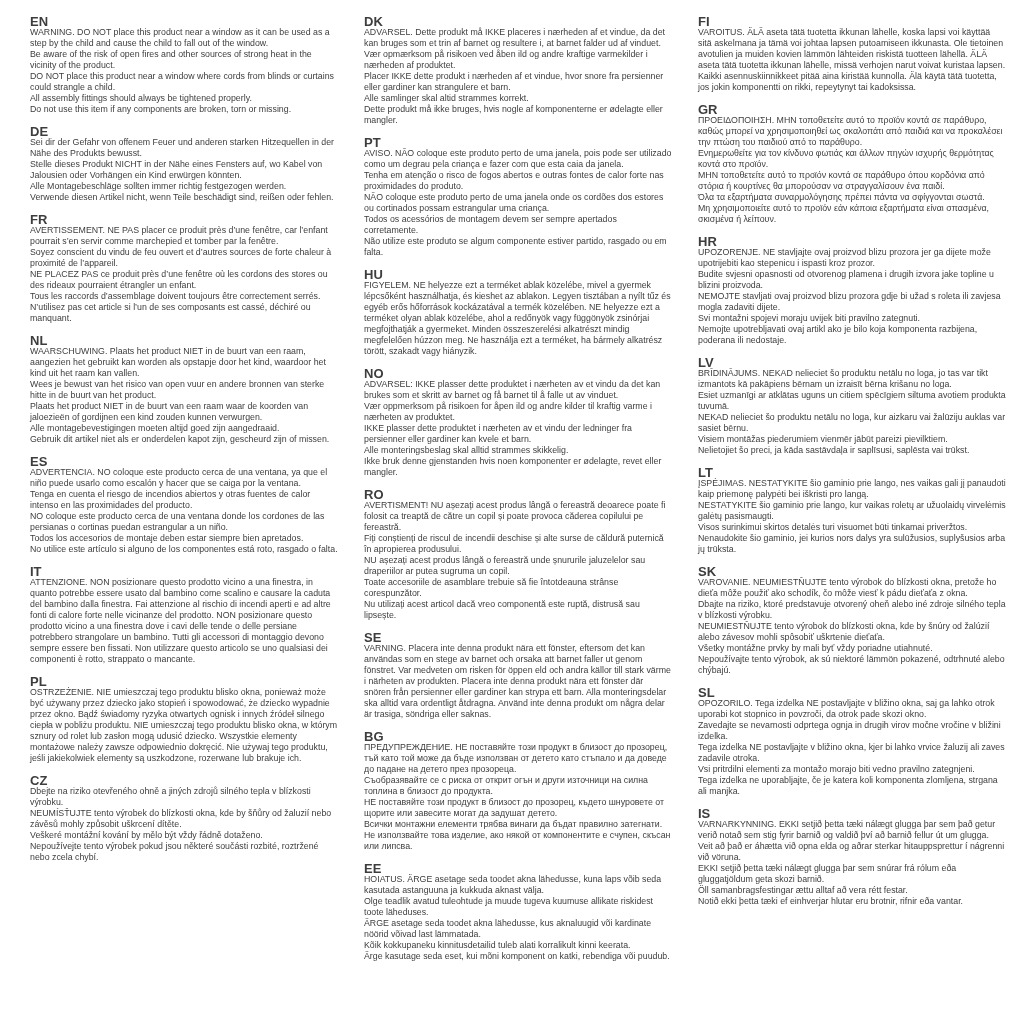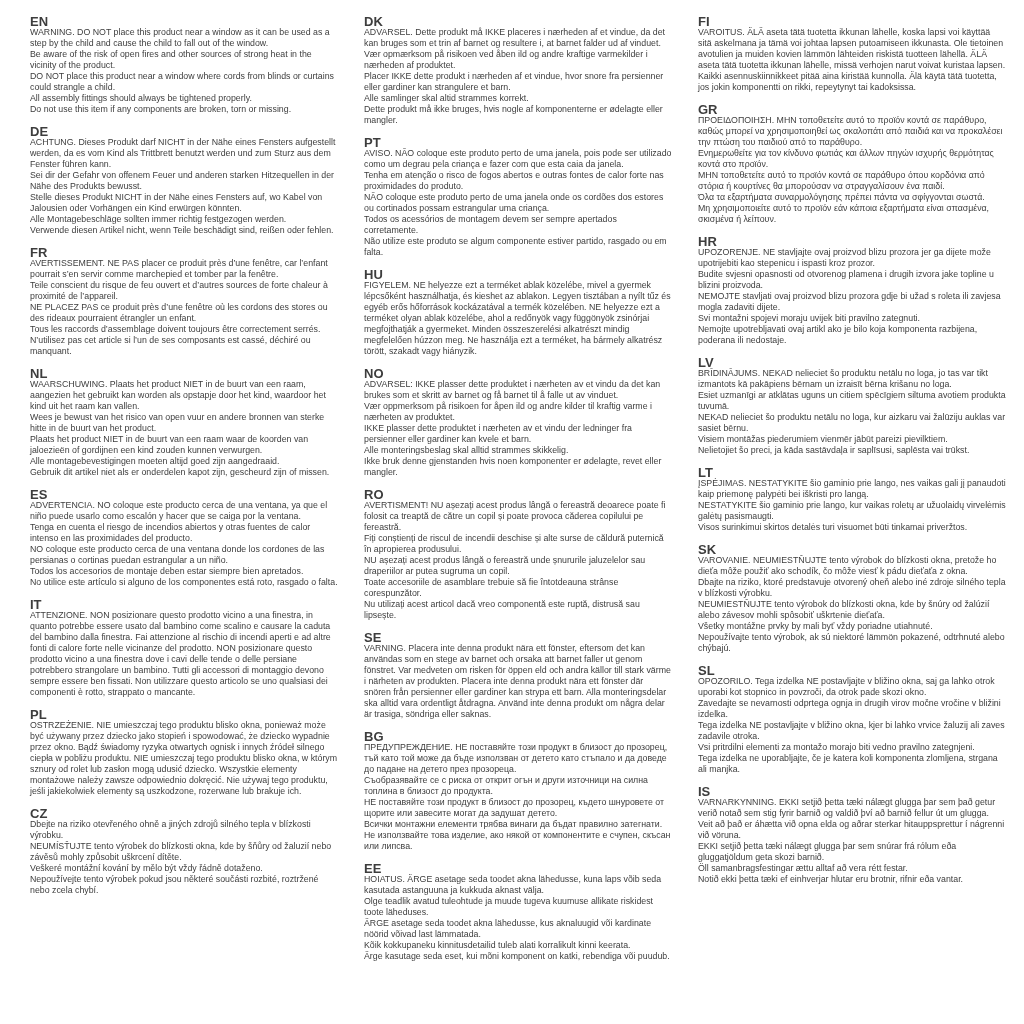--- a/index.html
+++ b/index.html
@@ -50,30 +50,29 @@
       <section class="lang-section">
         <h2 class="lang-code">EN</h2>
         <p class="warning-text">WARNING. DO NOT place this product near a window as it can be used as a step by the child and cause the child to fall out of the window.</p>
         <p class="warning-text">Be aware of the risk of open fires and other sources of strong heat in the vicinity of the product.</p>
         <p class="warning-text">DO NOT place this product near a window where cords from blinds or curtains could strangle a child.</p>
         <p class="warning-text">All assembly fittings should always be tightened properly.</p>
         <p class="warning-text">Do not use this item if any components are broken, torn or missing.</p>
       </section>
       <section class="lang-section">
         <h2 class="lang-code">DE</h2>
-        <p class="warning-text">ACHTUNG. Dieses Produkt darf NICHT in der Nähe eines Fensters aufgestellt werden, da es vom Kind als Trittbrett benutzt werden und zum Sturz aus dem Fenster führen kann.</p>
         <p class="warning-text">Sei dir der Gefahr von offenem Feuer und anderen starken Hitzequellen in der Nähe des Produkts bewusst.</p>
         <p class="warning-text">Stelle dieses Produkt NICHT in der Nähe eines Fensters auf, wo Kabel von Jalousien oder Vorhängen ein Kind erwürgen könnten.</p>
         <p class="warning-text">Alle Montagebeschläge sollten immer richtig festgezogen werden.</p>
         <p class="warning-text">Verwende diesen Artikel nicht, wenn Teile beschädigt sind, reißen oder fehlen.</p>
       </section>
       <section class="lang-section">
         <h2 class="lang-code">FR</h2>
         <p class="warning-text">AVERTISSEMENT. NE PAS placer ce produit près d’une fenêtre, car l’enfant pourrait s’en servir comme marchepied et tomber par la fenêtre.</p>
-        <p class="warning-text">Teile conscient du risque de feu ouvert et d’autres sources de forte chaleur à proximité de l’appareil.</p>
+        <p class="warning-text">Soyez conscient du vindu de feu ouvert et d’autres sources de forte chaleur à proximité de l’appareil.</p>
         <p class="warning-text">NE PLACEZ PAS ce produit près d’une fenêtre où les cordons des stores ou des rideaux pourraient étrangler un enfant.</p>
         <p class="warning-text">Tous les raccords d’assemblage doivent toujours être correctement serrés.</p>
         <p class="warning-text">N’utilisez pas cet article si l’un de ses composants est cassé, déchiré ou manquant.</p>
       </section>
       <section class="lang-section">
         <h2 class="lang-code">NL</h2>
         <p class="warning-text">WAARSCHUWING. Plaats het product NIET in de buurt van een raam, aangezien het gebruikt kan worden als opstapje door het kind, waardoor het kind uit het raam kan vallen.</p>
         <p class="warning-text">Wees je bewust van het risico van open vuur en andere bronnen van sterke hitte in de buurt van het product.</p>
         <p class="warning-text">Plaats het product NIET in de buurt van een raam waar de koorden van jaloezieën of gordijnen een kind zouden kunnen verwurgen.</p>
         <p class="warning-text">Alle montagebevestigingen moeten altijd goed zijn aangedraaid.</p>
@@ -188,20 +187,21 @@
         <p class="warning-text">Esiet uzmanīgi ar atklātas uguns un citiem spēcīgiem siltuma avotiem produkta tuvumā.</p>
         <p class="warning-text">NEKAD nelieciet šo produktu netālu no loga, kur aizkaru vai žalūziju auklas var sasiet bērnu.</p>
         <p class="warning-text">Visiem montāžas piederumiem vienmēr jābūt pareizi pievilktiem.</p>
         <p class="warning-text">Nelietojiet šo preci, ja kāda sastāvdaļa ir saplīsusi, saplēsta vai trūkst.</p>
       </section>
       <section class="lang-section">
         <h2 class="lang-code">LT</h2>
         <p class="warning-text">ĮSPĖJIMAS. NESTATYKITE šio gaminio prie lango, nes vaikas gali jį panaudoti kaip priemonę palypėti bei iškristi pro langą.</p>
         <p class="warning-text">NESTATYKITE šio gaminio prie lango, kur vaikas roletų ar užuolaidų virvelėmis galėtų pasismaugti.</p>
         <p class="warning-text">Visos surinkimui skirtos detalės turi visuomet būti tinkamai priveržtos.</p>
+        <p class="warning-text">Nenaudokite šio gaminio, jei kurios nors dalys yra sulūžusios, suplyšusios arba jų trūksta.</p>
       </section>
       <section class="lang-section">
         <h2 class="lang-code">SK</h2>
         <p class="warning-text">VAROVANIE. NEUMIESTŇUJTE tento výrobok do blízkosti okna, pretože ho dieťa môže použiť ako schodík, čo môže viesť k pádu dieťaťa z okna.</p>
         <p class="warning-text">Dbajte na riziko, ktoré predstavuje otvorený oheň alebo iné zdroje silného tepla v blízkosti výrobku.</p>
         <p class="warning-text">NEUMIESTŇUJTE tento výrobok do blízkosti okna, kde by šnúry od žalúzií alebo závesov mohli spôsobiť uškrtenie dieťaťa.</p>
         <p class="warning-text">Všetky montážne prvky by mali byť vždy poriadne utiahnuté.</p>
         <p class="warning-text">Nepoužívajte tento výrobok, ak sú niektoré lämmön pokazené, odtrhnuté alebo chýbajú.</p>
       </section>
       <section class="lang-section">

